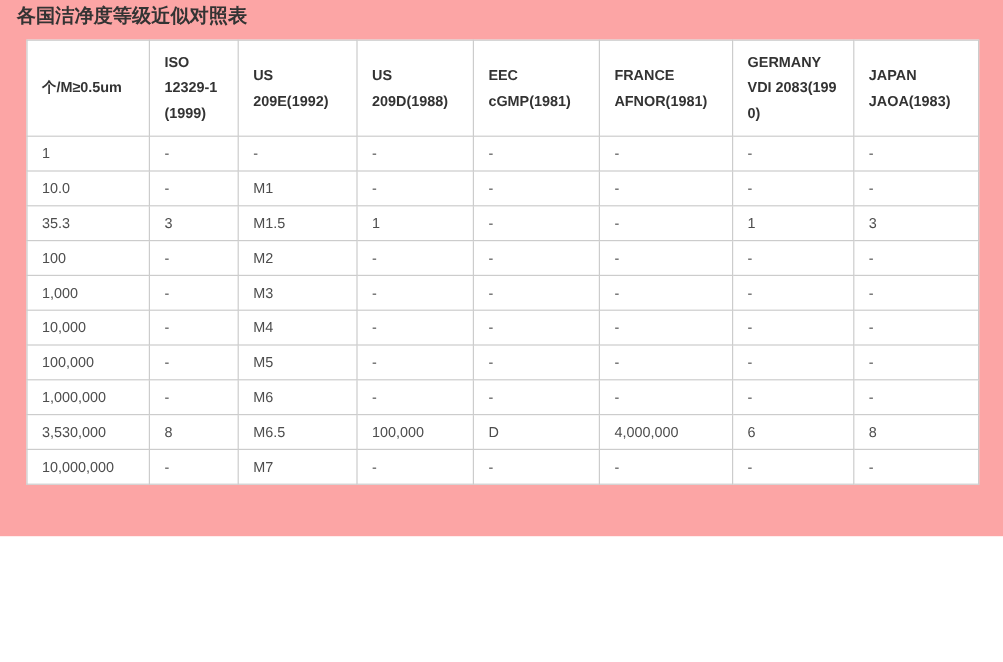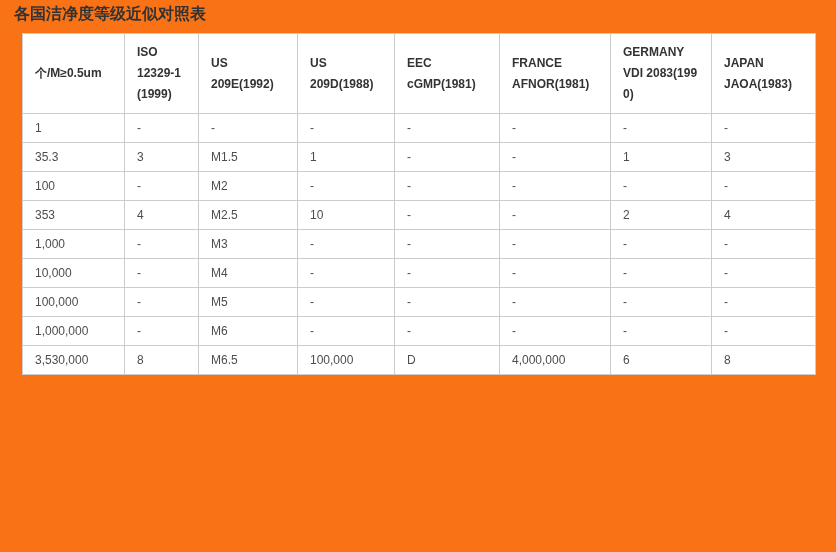--- a/index.html
+++ b/index.html
@@ -3,23 +3,23 @@
 <meta charset="utf-8">
 <style>
   html, body {
     margin: 0;
     padding: 0;
     background: #ffffff;
     font-family: "Liberation Sans", "DejaVu Sans", sans-serif;
   }
   .page {
     width: 836px;
-    height: 552px;
+    height: 447px;
     overflow: hidden;
-    background: #f97316;
+    background: #fca5a5;
     box-sizing: border-box;
   }
   .page-title {
     font-size: 16px;
     font-weight: bold;
     color: #333333;
     margin: 0;
     padding: 4px 0 9px 14px;
     line-height: 20px;
   }
@@ -115,48 +115,48 @@
           <td>1</td>
           <td>-</td>
           <td>-</td>
           <td>-</td>
           <td>-</td>
           <td>-</td>
           <td>-</td>
           <td>-</td>
         </tr>
         <tr>
+          <td>10.0</td>
+          <td>-</td>
+          <td>M1</td>
+          <td>-</td>
+          <td>-</td>
+          <td>-</td>
+          <td>-</td>
+          <td>-</td>
+        </tr>
+        <tr>
           <td>35.3</td>
           <td>3</td>
           <td>M1.5</td>
           <td>1</td>
           <td>-</td>
           <td>-</td>
           <td>1</td>
           <td>3</td>
         </tr>
         <tr>
           <td>100</td>
           <td>-</td>
           <td>M2</td>
           <td>-</td>
           <td>-</td>
           <td>-</td>
           <td>-</td>
           <td>-</td>
-        </tr>
-        <tr>
-          <td>353</td>
-          <td>4</td>
-          <td>M2.5</td>
-          <td>10</td>
-          <td>-</td>
-          <td>-</td>
-          <td>2</td>
-          <td>4</td>
         </tr>
         <tr>
           <td>1,000</td>
           <td>-</td>
           <td>M3</td>
           <td>-</td>
           <td>-</td>
           <td>-</td>
           <td>-</td>
           <td>-</td>
@@ -194,15 +194,25 @@
         <tr>
           <td>3,530,000</td>
           <td>8</td>
           <td>M6.5</td>
           <td>100,000</td>
           <td>D</td>
           <td>4,000,000</td>
           <td>6</td>
           <td>8</td>
         </tr>
+        <tr>
+          <td>10,000,000</td>
+          <td>-</td>
+          <td>M7</td>
+          <td>-</td>
+          <td>-</td>
+          <td>-</td>
+          <td>-</td>
+          <td>-</td>
+        </tr>
       </tbody>
   </table>
 </div>
 
 </body></html>

